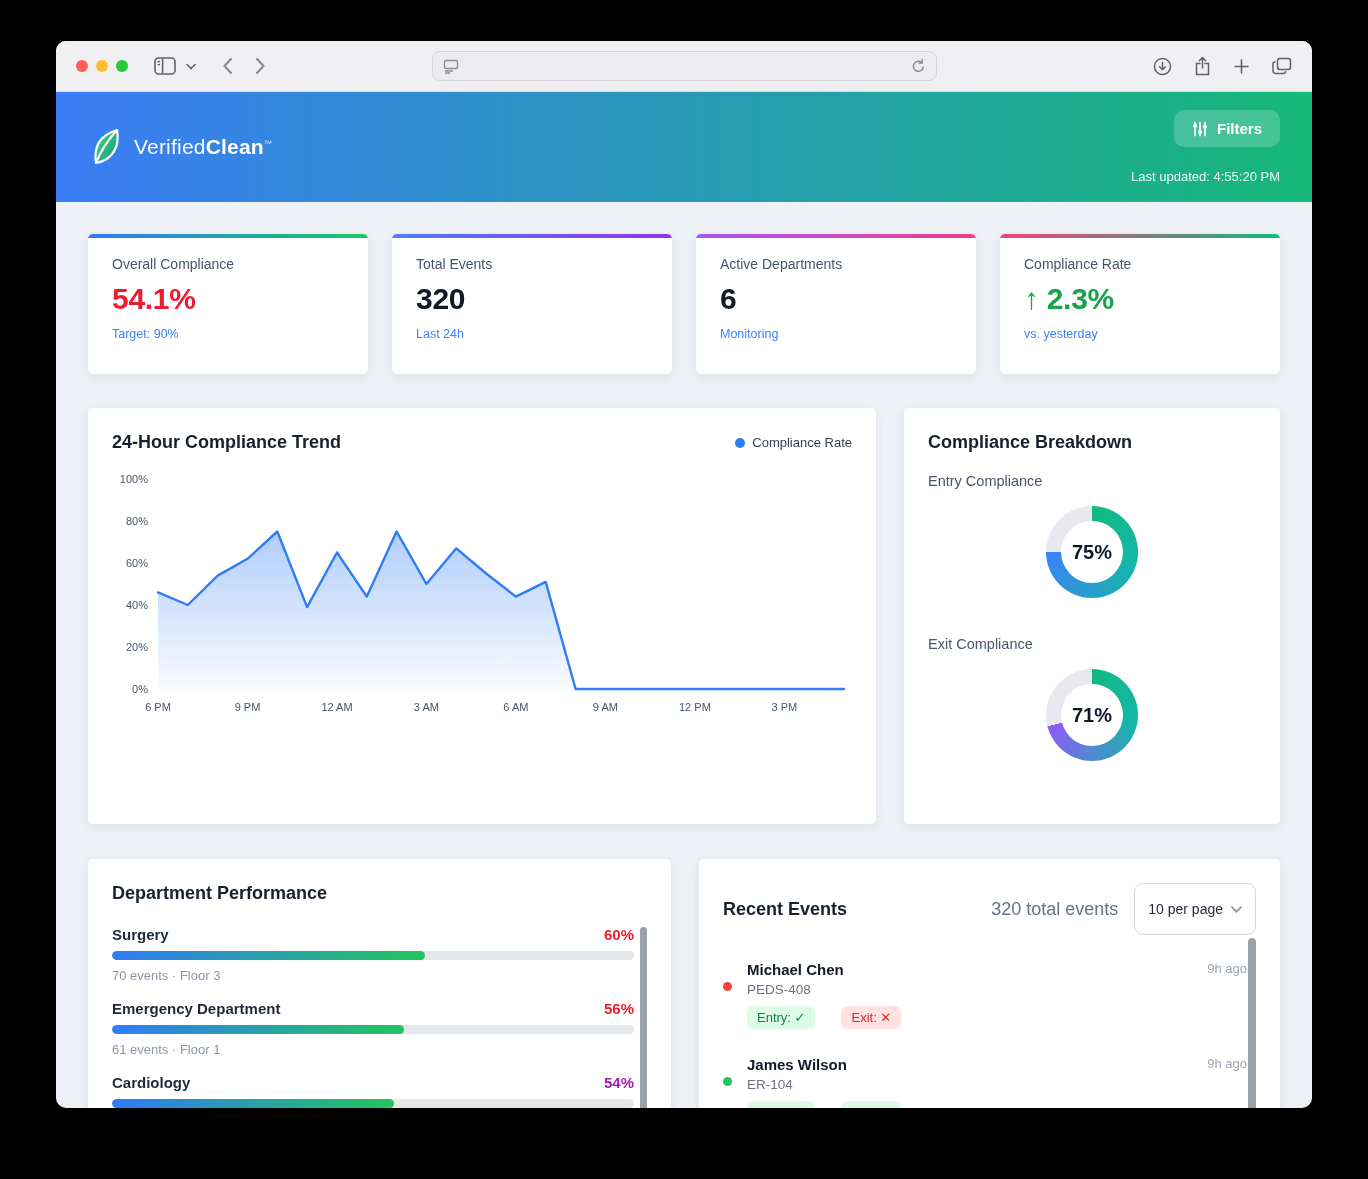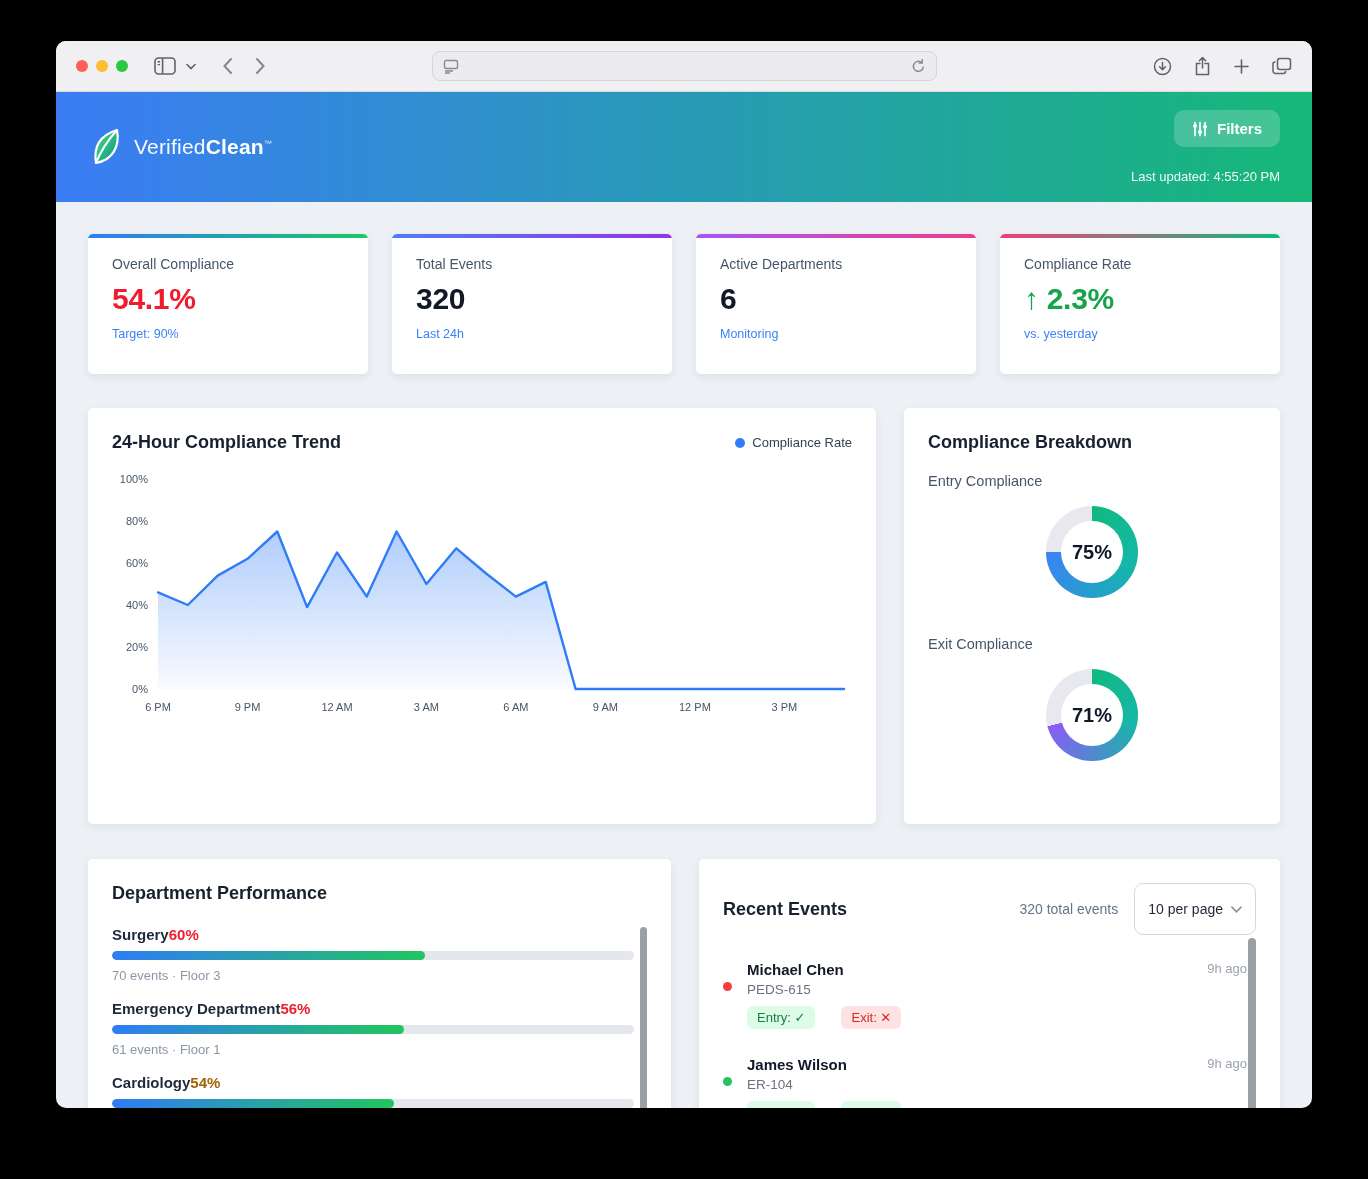--- a/index.html
+++ b/index.html
@@ -53,28 +53,28 @@
   .trend-svg{margin-top:14px;display:block;}
   .ax{font-size:11px;fill:#475569;font-family:"Liberation Sans",sans-serif;}
   .bd-section-label{font-size:14.5px;color:#475569;margin-top:20px;}
   .donut-wrap{width:92px;height:92px;border-radius:50%;margin:17px auto 0;position:relative;}
   .donut-hole{position:absolute;left:15px;top:15px;width:62px;height:62px;border-radius:50%;background:#fff;
               display:flex;align-items:center;justify-content:center;font-size:20px;font-weight:800;color:#0f172a;}
   .bottom-row{display:grid;grid-template-columns:583px 581px;gap:28px;margin-top:35px;}
   .panel-depts,.panel-events{height:330px;overflow:hidden;}
   .dept-rows{margin-top:22px;}
   .dept-row{margin-bottom:17px;width:522px;}
-  .dept-top{display:flex;align-items:baseline;}
+  .dept-top{display:flex;justify-content:space-between;align-items:baseline;}
   .dept-name{font-size:15px;font-weight:600;color:#1e293b;}
   .dept-pct{font-size:15px;font-weight:700;}
   .bar-track{height:9px;background:#e4e7ec;border-radius:5px;margin-top:8px;overflow:hidden;}
   .bar-fill{height:100%;border-radius:5px;}
   .dept-sub{font-size:13px;color:#8b96a5;margin-top:8px;}
   .events-head{display:flex;align-items:center;}
-  .events-total{margin-left:auto;font-size:14px;color:#64748b;}
+  .events-total{margin-left:auto;font-size:18px;color:#64748b;}
   .per-page{display:flex;align-items:center;gap:8px;margin-left:16px;background:#fff;border:1px solid #d3d8df;
             border-radius:9px;padding:17px 13px;font-family:inherit;font-size:14px;color:#1f2937;cursor:pointer;}
   .event-rows{margin-top:26px;}
   .event-row{display:flex;margin-bottom:27px;position:relative;padding-left:24px;width:500px;}
   .event-dot{position:absolute;left:0;top:21px;width:9px;height:9px;border-radius:50%;}
   .event-name{font-size:15px;font-weight:700;color:#111827;}
   .event-room{font-size:13.5px;color:#6b7280;margin-top:4px;}
   .badges{display:flex;gap:26px;margin-top:9px;}
   .badge{font-size:13px;padding:4px 10px;border-radius:6px;}
   .badge.ok{background:#dcfce7;color:#15803d;}
@@ -303,21 +303,21 @@
                 <span class="dept-pct" style="color: rgb(238, 28, 46);">56%</span>
               </div>
               <div class="bar-track">
                   <div class="bar-fill" style="width: 56%; background: linear-gradient(90deg, rgb(47, 124, 246), rgb(34, 197, 94));"></div>
                 </div>
               <div class="dept-sub">61 events · Floor 1</div>
             </div>
             <div class="dept-row">
               <div class="dept-top">
                 <span class="dept-name">Cardiology</span>
-                <span class="dept-pct" style="color: #a16207;">54%</span>
+                <span class="dept-pct" style="color: #a21caf;">54%</span>
               </div>
               <div class="bar-track">
                   <div class="bar-fill" style="width: 54%; background: linear-gradient(90deg, rgb(47, 124, 246), rgb(34, 197, 94));"></div>
                 </div>
 
             </div>
           </div>
           <div class="scrollbar sb-depts"></div>
         </div>
 
@@ -330,21 +330,21 @@
               <svg width="11" height="7" viewBox="0 0 11 7">
                   <path d="M1 1.2 L5.5 5.8 L10 1.2" fill="none" stroke="#8a93a0" stroke-width="1.7" stroke-linecap="round"></path>
                 </svg>
             </button>
           </div>
           <div class="event-rows">
             <div class="event-row">
               <span class="event-dot" style="background: rgb(244, 63, 63);"></span>
               <div>
                 <div class="event-name">Michael Chen</div>
-                <div class="event-room">PEDS-615</div>
+                <div class="event-room">PEDS-408</div>
                 <div class="badges">
                   <span class="badge ok">Entry: ✓</span>
                   <span class="badge bad">Exit: ✕</span>
                 </div>
               </div>
               <span class="event-time">9h ago</span>
             </div>
             <div class="event-row">
               <span class="event-dot" style="background: rgb(34, 197, 94);"></span>
               <div>

